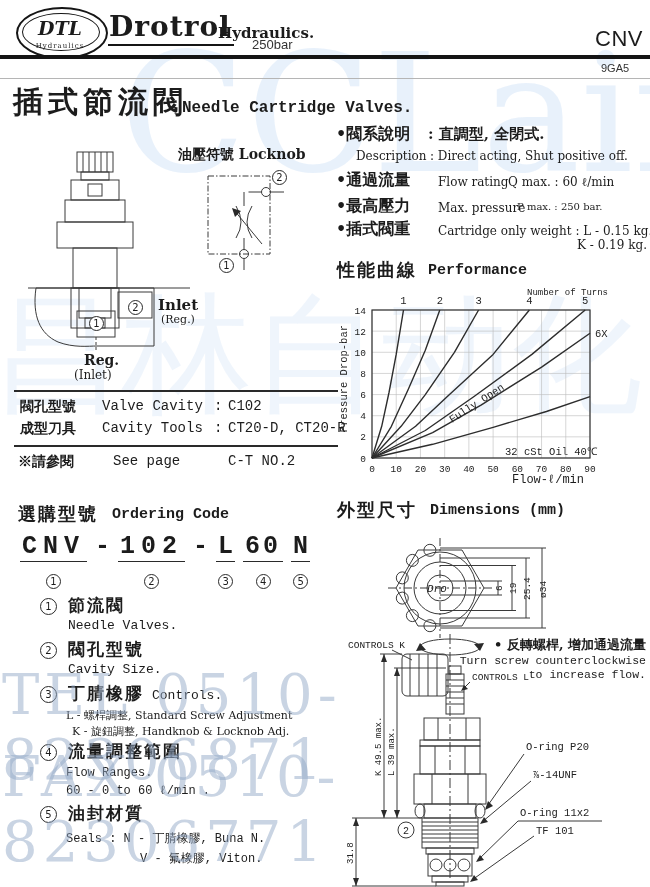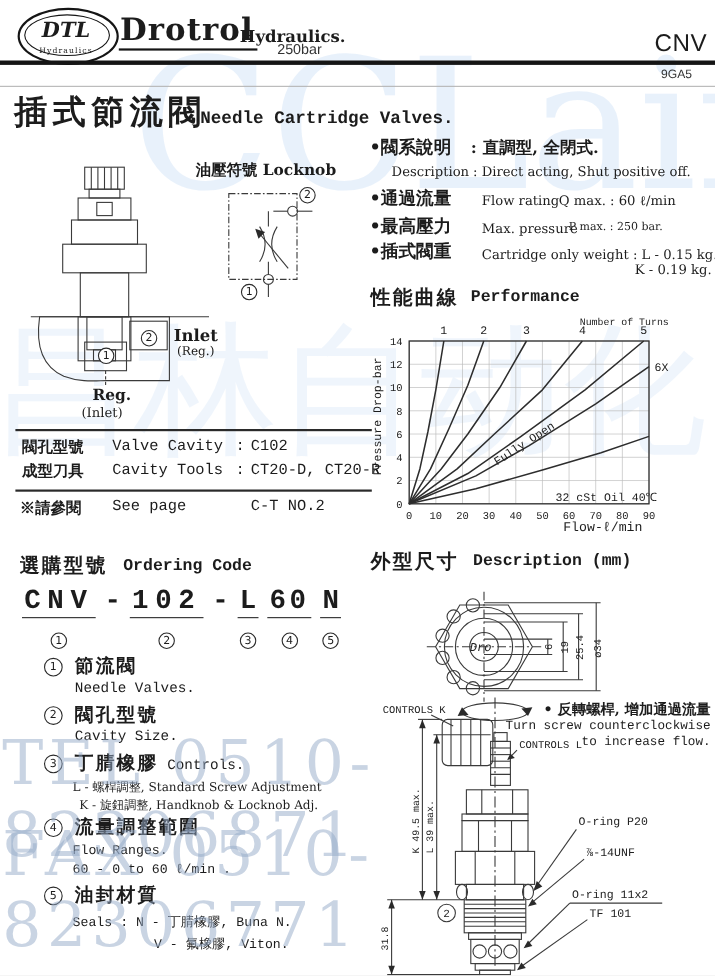--- a/index.html
+++ b/index.html
@@ -191,21 +191,21 @@
       <span class="abs b" style="left:20px;top:398px;font-size:14px">閥孔型號</span>
       <span class="abs mono" style="left:102px;top:398px;font-size:14px">Valve Cavity</span>
       <span class="abs mono" style="left:214px;top:398px;font-size:14px">:</span>
       <span class="abs mono" style="left:228px;top:398px;font-size:14px">C102</span>
       <span class="abs b" style="left:20px;top:420px;font-size:14px">成型刀具</span>
       <span class="abs mono" style="left:102px;top:420px;font-size:14px">Cavity Tools</span>
       <span class="abs mono" style="left:214px;top:420px;font-size:14px">:</span>
       <span class="abs mono" style="left:228px;top:420px;font-size:14px">CT20-D, CT20-R</span>
       <div class="abs" style="left:14px;top:445px;width:324px;height:1.5px;background:#2a2a2a"></div>
       <span class="abs b" style="left:18px;top:453px;font-size:14px">※請參閱</span>
-      <span class="abs mono" style="left:102px;top:453px;font-size:14px">See page</span>
+      <span class="abs mono" style="left:113px;top:453px;font-size:14px">See page</span>
       <span class="abs mono" style="left:228px;top:453px;font-size:14px">C-T NO.2</span>
     </div>
 
     <span class="abs b" style="left:18px;top:502px;font-size:18px;letter-spacing:2px">選購型號</span>
     <span class="abs mono b" style="left:112px;top:506px;font-size:15px">Ordering Code</span>
     <div class="abs" style="left:20px;top:532px;display:flex;align-items:flex-start;gap:8px;font-size:25px">
       <div style="text-align:center">
         <div class="mono b" style="letter-spacing:6px;border-bottom:1.5px solid #2a2a2a;padding:0 2px">CNV</div>
         <span class="circ" style="margin-top:3px">1</span>
       </div>
@@ -249,21 +249,21 @@
       <span class="abs mono" style="left:66px;top:766px;font-size:12px">Flow Ranges.</span>
       <span class="abs mono" style="left:66px;top:784px;font-size:12px">60 - 0 to 60 ℓ/min .</span>
 
       <span class="abs circ" style="left:40px;top:806px;width:17px;height:17px;line-height:15px">5</span>
       <span class="abs b" style="left:68px;top:802px;font-size:17px;letter-spacing:2px">油封材質</span>
       <span class="abs mono" style="left:66px;top:830px;font-size:12px">Seals : N - 丁腈橡膠, Buna N.</span>
       <span class="abs mono" style="left:140px;top:850px;font-size:12px">V - 氟橡膠, Viton.</span>
     </div>
 
     <span class="abs b" style="left:337px;top:498px;font-size:18px;letter-spacing:2px">外型尺寸</span>
-    <span class="abs mono b" style="left:430px;top:502px;font-size:15px">Description (mm)</span>
+    <span class="abs mono b" style="left:430px;top:502px;font-size:15px">Dimensions (mm)</span>
     <span class="abs mono" style="right:4px;top:654px;font-size:11.5px">Turn screw counterclockwise</span>
     <span class="abs b" style="right:4px;top:636px;font-size:13px">• 反轉螺桿, 增加通過流量</span>
     <span class="abs mono" style="right:4px;top:668px;font-size:11.5px">to increase flow.</span>
 
     <svg style="left:340px;top:528px" width="310" height="356" viewBox="0 0 310 356">
 
       <polygon class="dwg" points="144,60 122,98 78,98 56,60 78,22 122,22"></polygon>
       <circle class="dwg" cx="100" cy="60" r="36"></circle>
       <circle class="dwg" cx="100" cy="60" r="26"></circle>
       <circle class="dwg" cx="100" cy="60" r="13"></circle>

